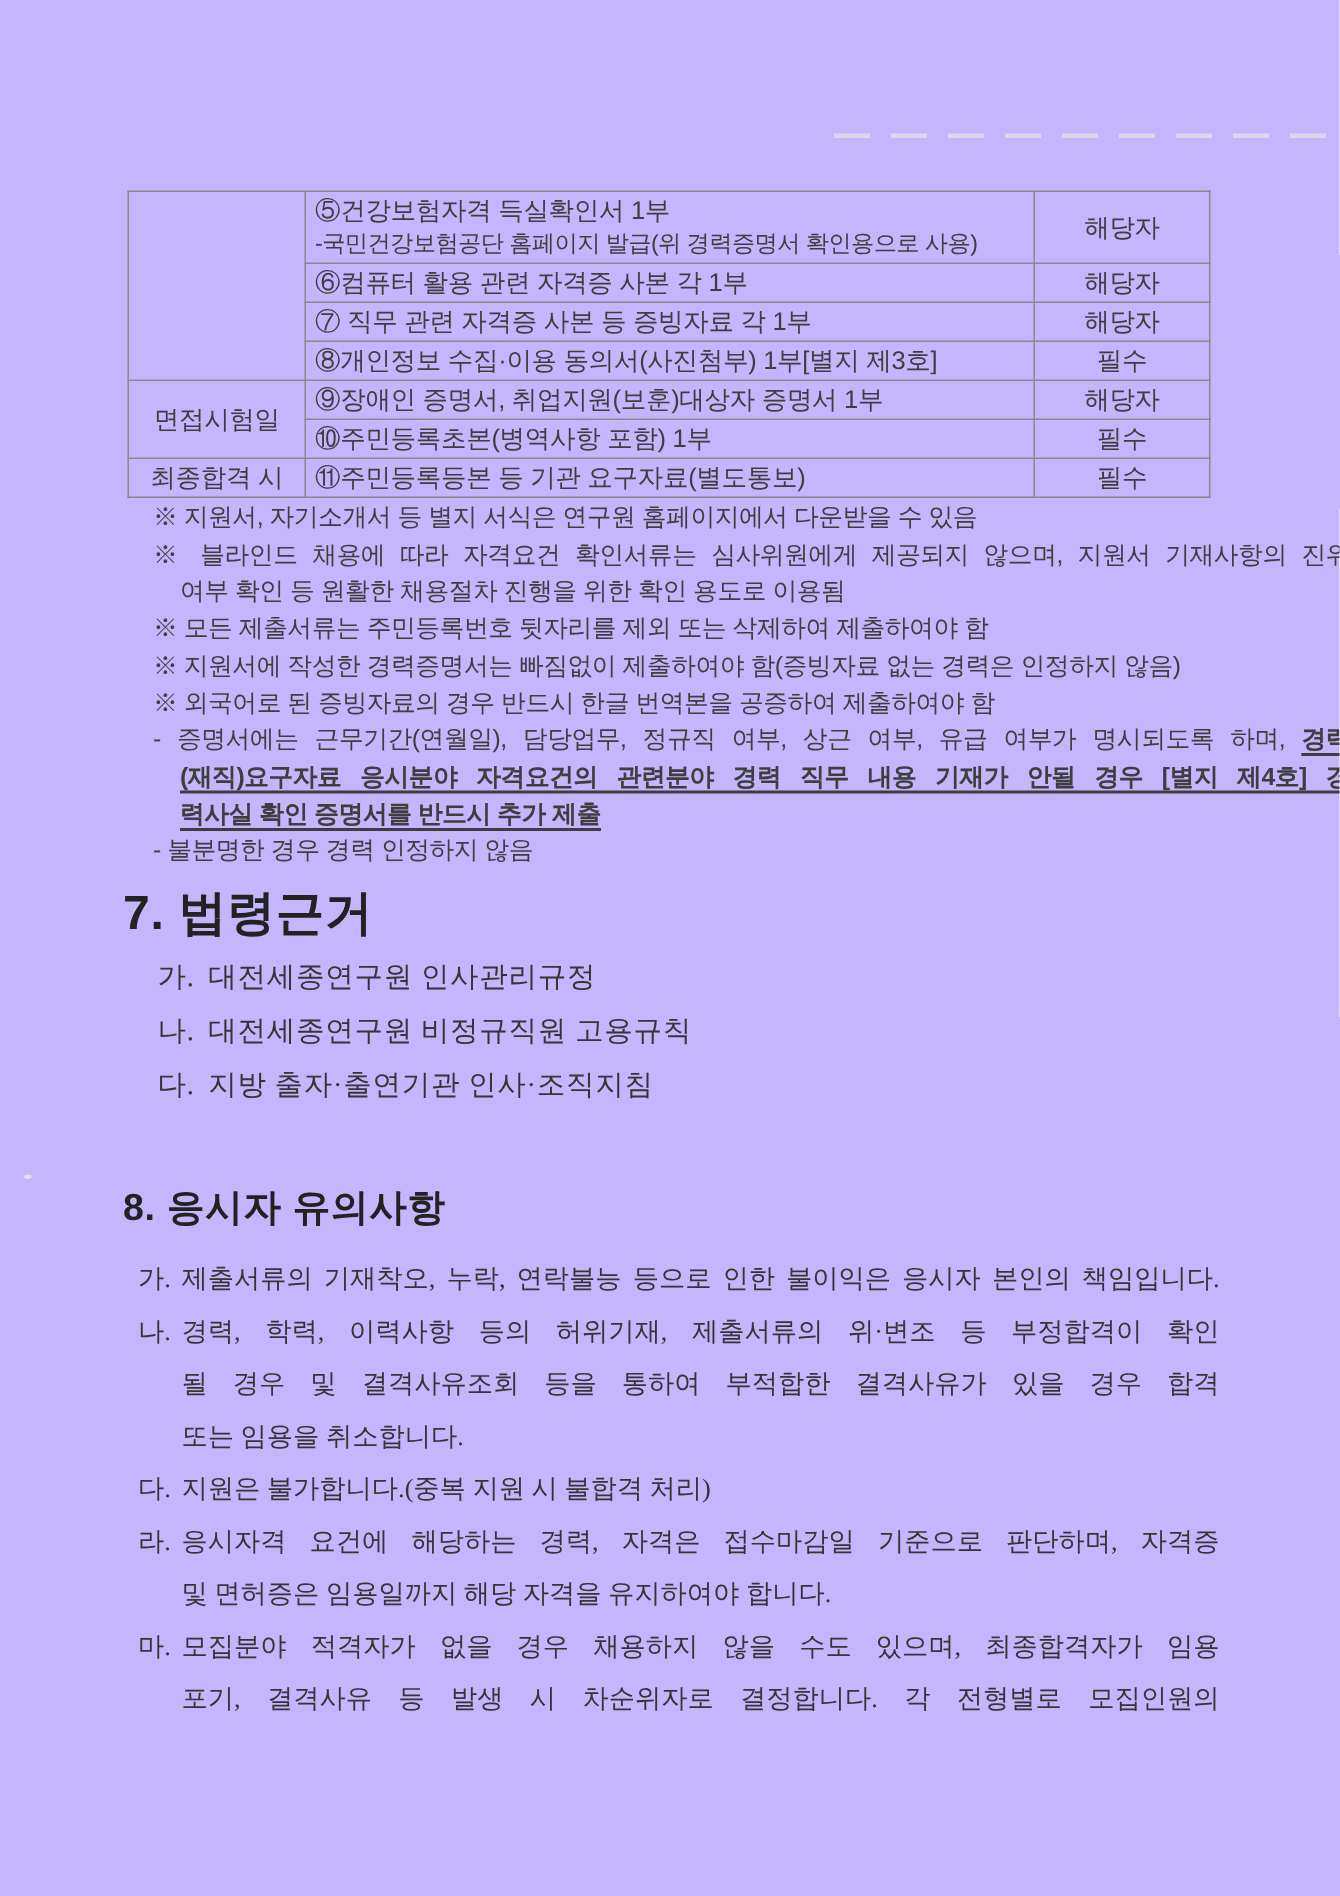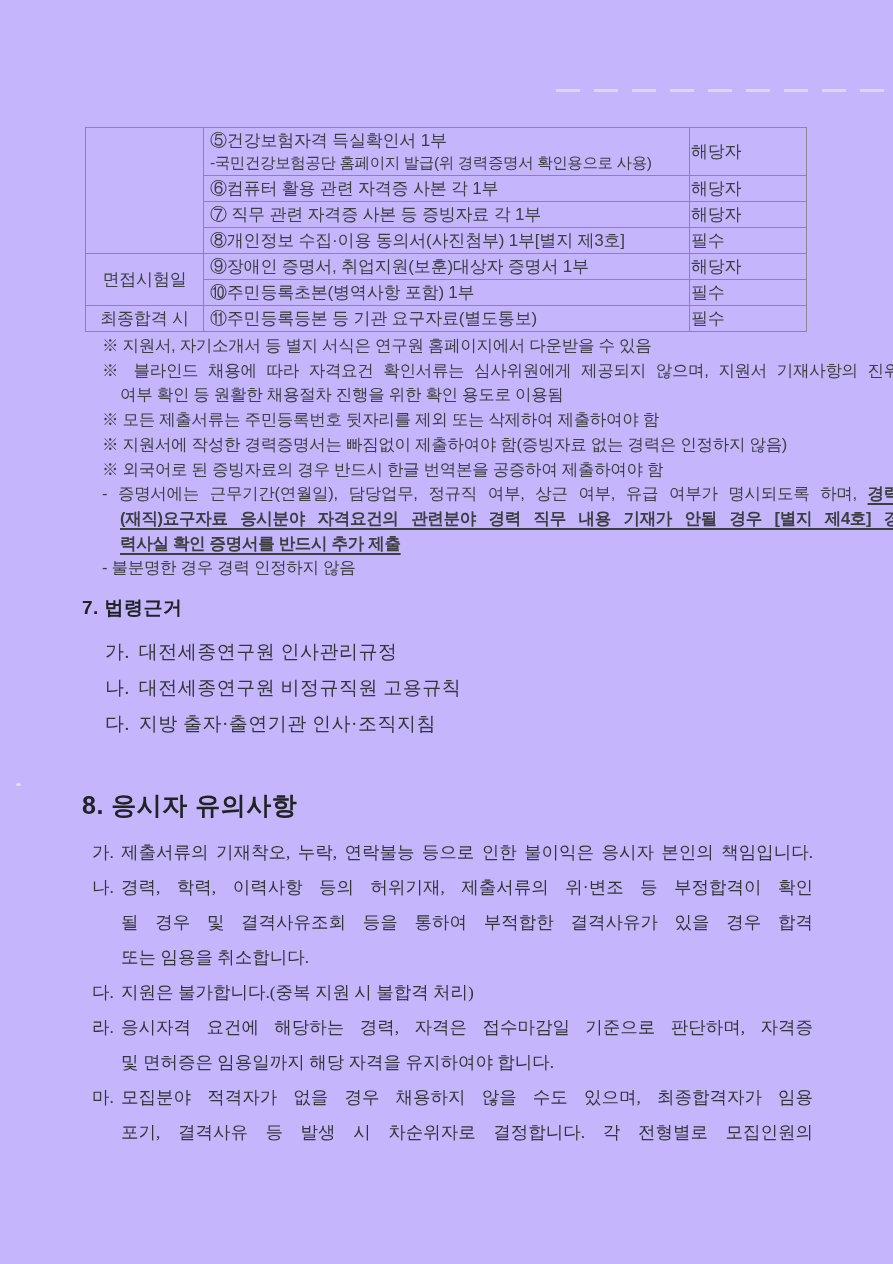--- a/index.html
+++ b/index.html
@@ -14,36 +14,36 @@
 
   
   #tbl{position:absolute;left:85px;top:127px;width:721px;border-collapse:collapse;
        table-layout:fixed;color:#3e3e3e;}
   #tbl td{border:1px solid #8a8a8a;font-size:17px;letter-spacing:-0.2px;vertical-align:middle;}
   #tbl col.c1{width:118px;}
   #tbl col.c2{width:486px;}
   #tbl col.c3{width:117px;}
   #tbl td.cat{text-align:center;}
   #tbl td.doc{padding:1px 6px;}
-  #tbl td.req{text-align:left;}
+  #tbl td.req{text-align:center;}
   #tbl tr.r5{height:48px;}
   #tbl tr.rs{height:26px;}
   #tbl .l1{line-height:22px;}
   #tbl .l2{line-height:22px;font-size:15.5px;letter-spacing:-0.4px;white-space:nowrap;}
 
   
   #notes{position:absolute;left:86px;top:333px;width:798px;color:#3e3e3e;
          font-size:16.5px;letter-spacing:-0.3px;line-height:24.7px;margin-left:16px;}
   .nln{white-space:nowrap;}
   .ind{padding-left:18px;}
   .jst{white-space:normal;text-align:justify;text-align-last:justify;}
   .emph{font-weight:bold;text-decoration:underline;text-decoration-thickness:1.5px;text-underline-offset:4px;}
 
   
-  .h1{font-weight:bold;color:#222222;font-size:19px;line-height:28px;letter-spacing:0.5px;}
+  .h1{font-weight:bold;color:#222222;font-size:32px;line-height:28px;letter-spacing:0.5px;}
   .h8{font-size:25px;line-height:30px;}
 
   
   #sec7{position:absolute;left:82px;top:594px;width:720px;}
   .s7items{margin-top:20px;padding-left:23px;
            font-family:"Liberation Serif",serif;color:#353535;
            font-size:19px;letter-spacing:0.5px;}
   .s7item{line-height:20px;margin-bottom:16px;white-space:nowrap;}
   .s7lab{margin-right:9px;}
 

